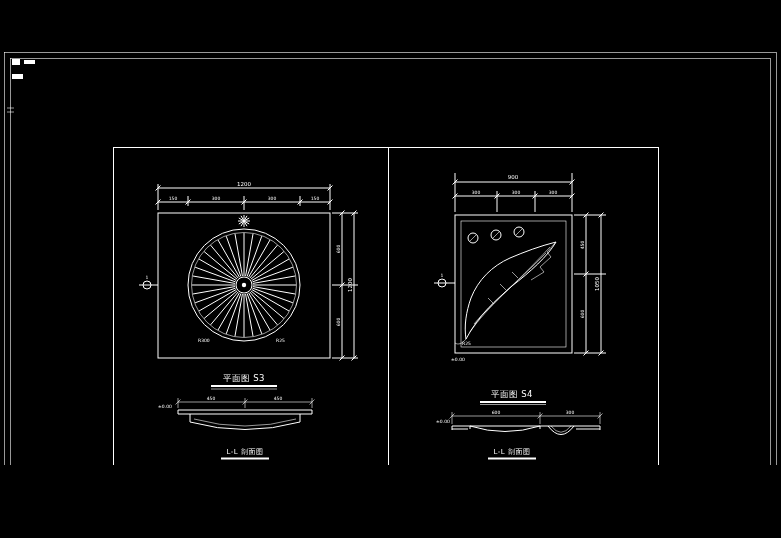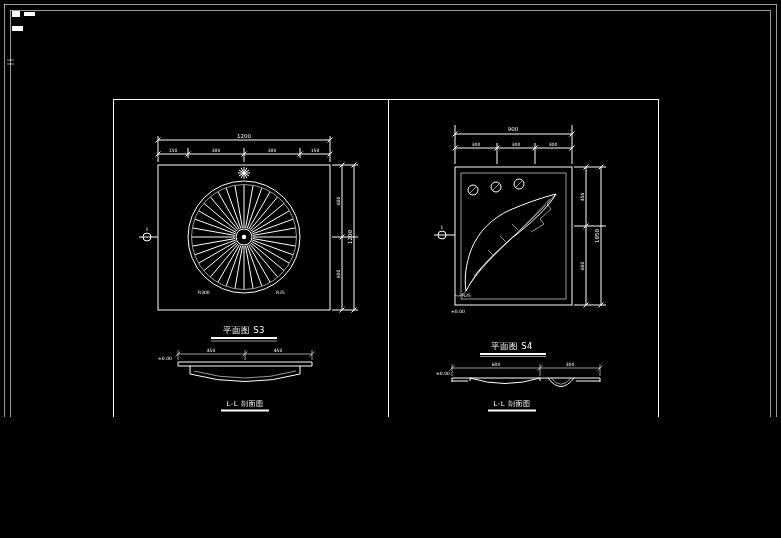--- a/index.html
+++ b/index.html
@@ -1,17 +1,17 @@
 <!DOCTYPE html>
 <html style="--bg: #000000; --ln: #ffffff;"><head>
 <meta charset="utf-8">
 <style>
   html,body{margin:0;padding:0;background:#000;}
   .stage{position:relative;width:781px;height:417px;background:var(--bg,#000);overflow:hidden;
-         font-family:"DejaVu Sans", sans-serif;}
+         font-family:"DejaVu Sans", sans-serif;margin-top:48px;}
   svg line, svg path, svg rect, svg circle{stroke:var(--ln,#fff);fill:none;stroke-width:1px;}
   svg .d{stroke-width:0.6px;}
   svg .heavy{stroke-width:2px;}
   svg .fill{fill:var(--ln,#fff) !important;stroke:none !important;}
   svg text{fill:var(--ln,#fff);stroke:none;text-anchor:middle;font-family:"DejaVu Sans", sans-serif;}
   svg text.ts{text-anchor:start;}
   .t4{font-size:4.5px;}
   .t5{font-size:5.5px;}
   .cap{font-size:8.5px;letter-spacing:0.5px;}
   .capsmall{font-size:7px;letter-spacing:0.5px;}

